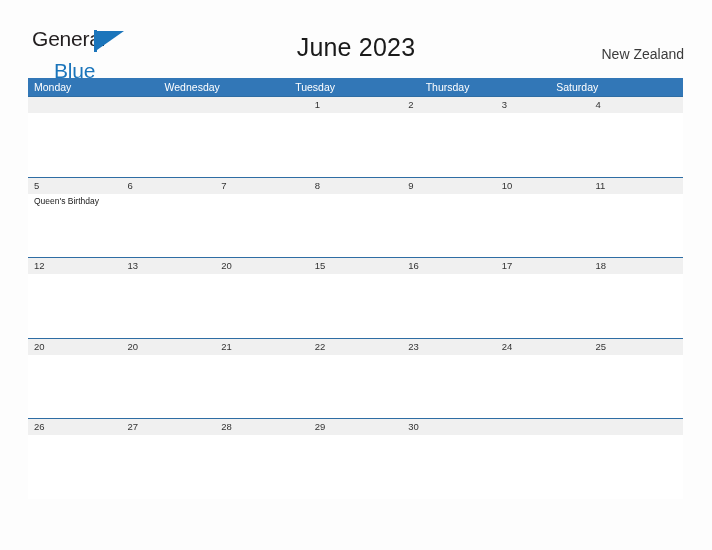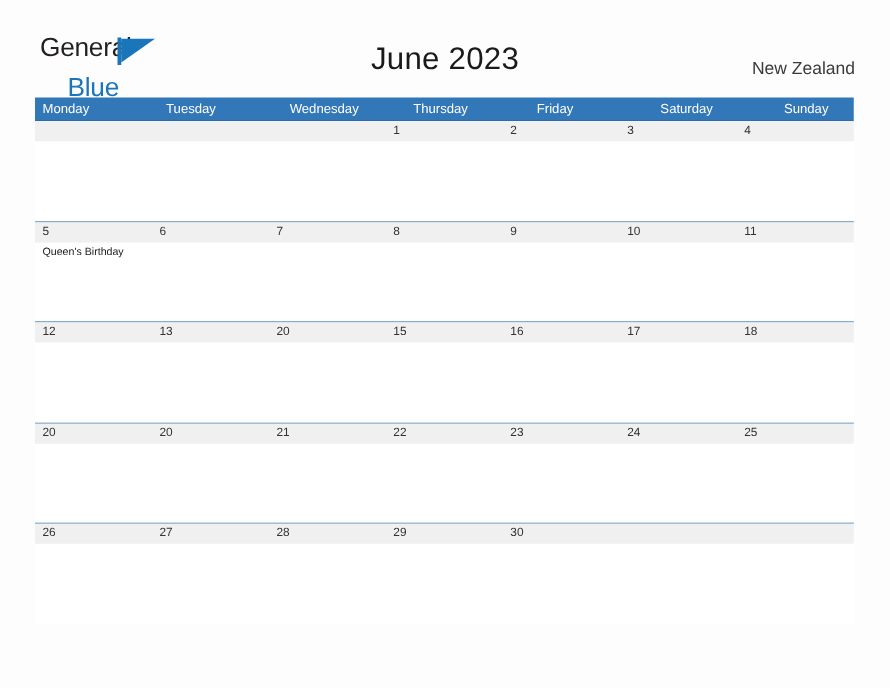--- a/index.html
+++ b/index.html
@@ -189,26 +189,24 @@
 
     <div class="title">June 2023</div>
 
     <div class="region">New Zealand</div>
   </div>
 
   <div class="calendar">
 
     <div class="dow-row">
       <div class="dow">Monday</div>
+      <div class="dow">Wednesday</div>
       <div class="dow">Tuesday</div>
-      <div class="dow">Wednesday</div>
       <div class="dow">Thursday</div>
-      <div class="dow">Friday</div>
       <div class="dow">Saturday</div>
-      <div class="dow">Sunday</div>
     </div>
 
     <div class="week">
       <div class="week-inner">
         <div class="daybar">
           <div class="daynum"></div>
           <div class="daynum"></div>
           <div class="daynum"></div>
           <div class="daynum">1</div>
           <div class="daynum">2</div>

